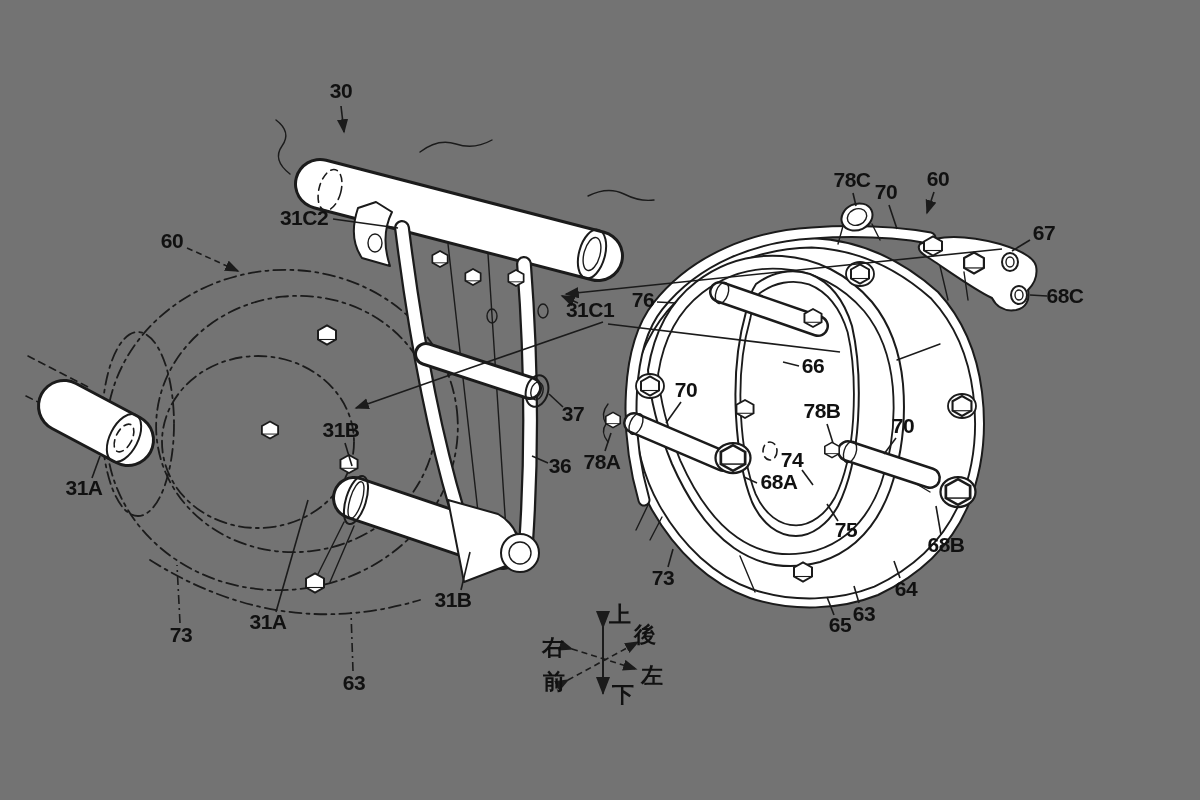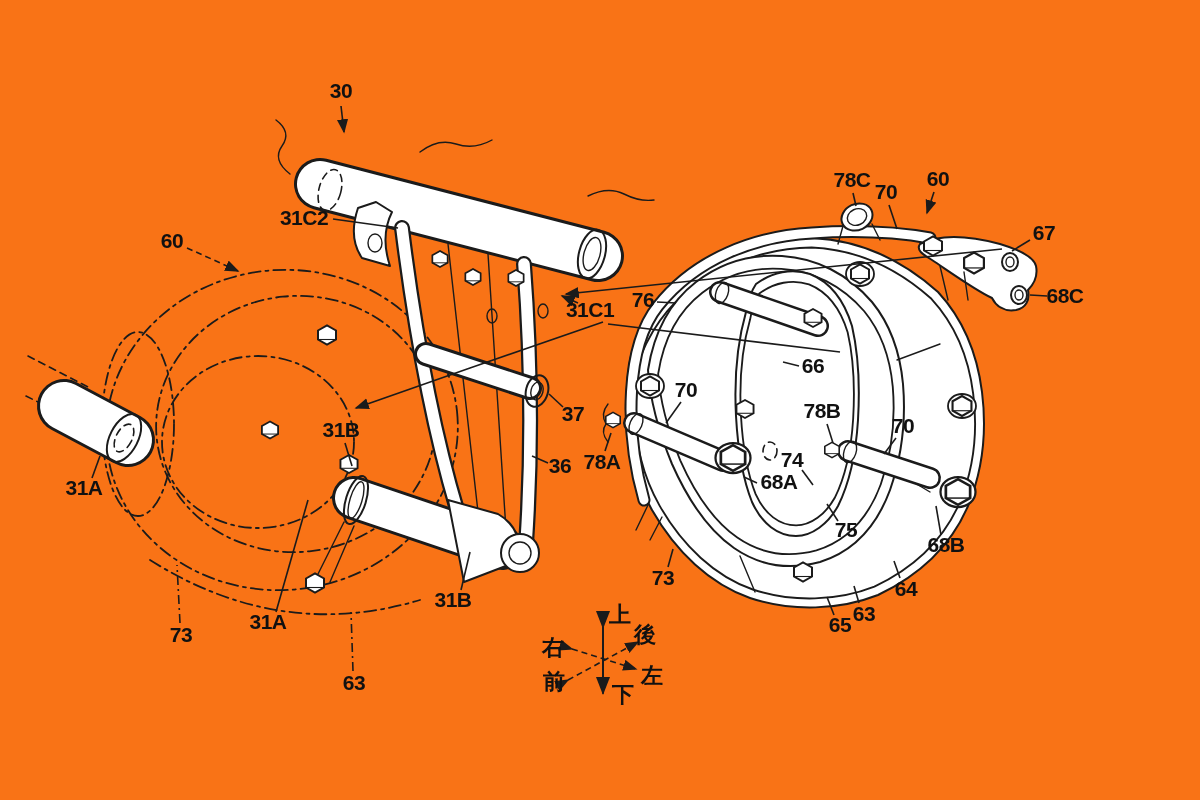--- a/index.html
+++ b/index.html
@@ -1,16 +1,16 @@
 <!DOCTYPE html>
 <html><head>
 <meta charset="utf-8">
 <style>
   html,body{margin:0;padding:0;background:#ffffff;}
-  .canvas{position:relative;width:1200px;height:800px;background:#f97316;overflow:hidden;}
+  .canvas{position:relative;width:1200px;height:800px;background:#737373;overflow:hidden;}
   svg{position:absolute;left:0;top:0;}
   .ln{fill:none;stroke:#1b1b1b;stroke-width:2;stroke-linecap:round;stroke-linejoin:round;}
   .thin{stroke-width:1.4;}
   .phantom{stroke-dasharray:12 5 3 5;stroke-width:1.8;}
   .dashed{stroke-dasharray:7 5;stroke-width:1.6;}
   .whitefill{fill:#ffffff;}
   .leader{fill:none;stroke:#1b1b1b;stroke-width:1.6;}
   .leader.dashed{stroke-dasharray:6 4;}
   .leader.dashdot{stroke-dasharray:9 4 2 4;}
   .ref-label{font:700 21px "Liberation Sans", sans-serif;fill:#111;text-anchor:middle;dominant-baseline:middle;letter-spacing:-0.5px;}

